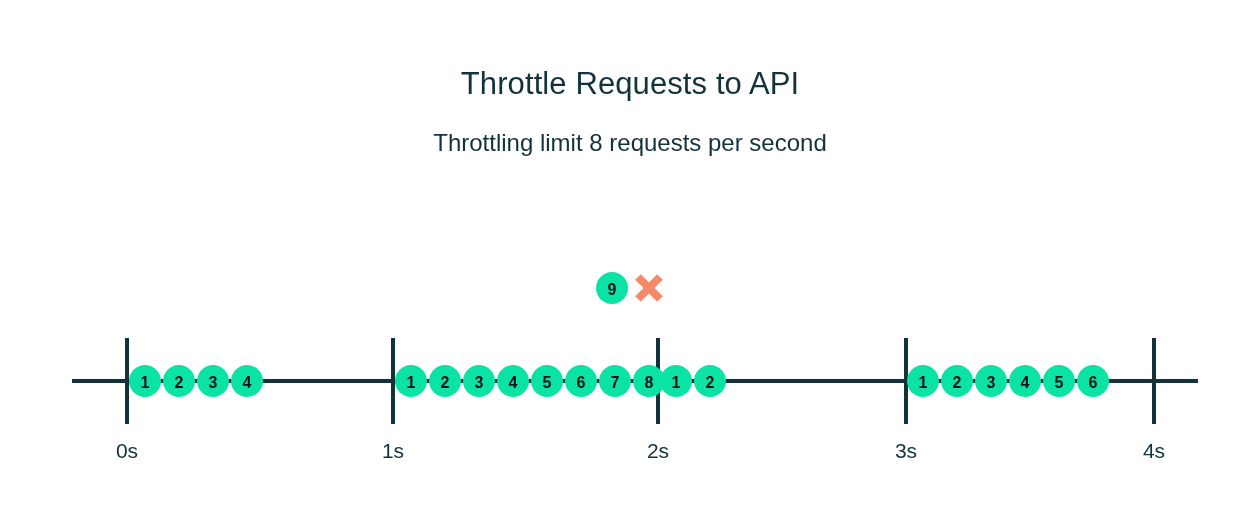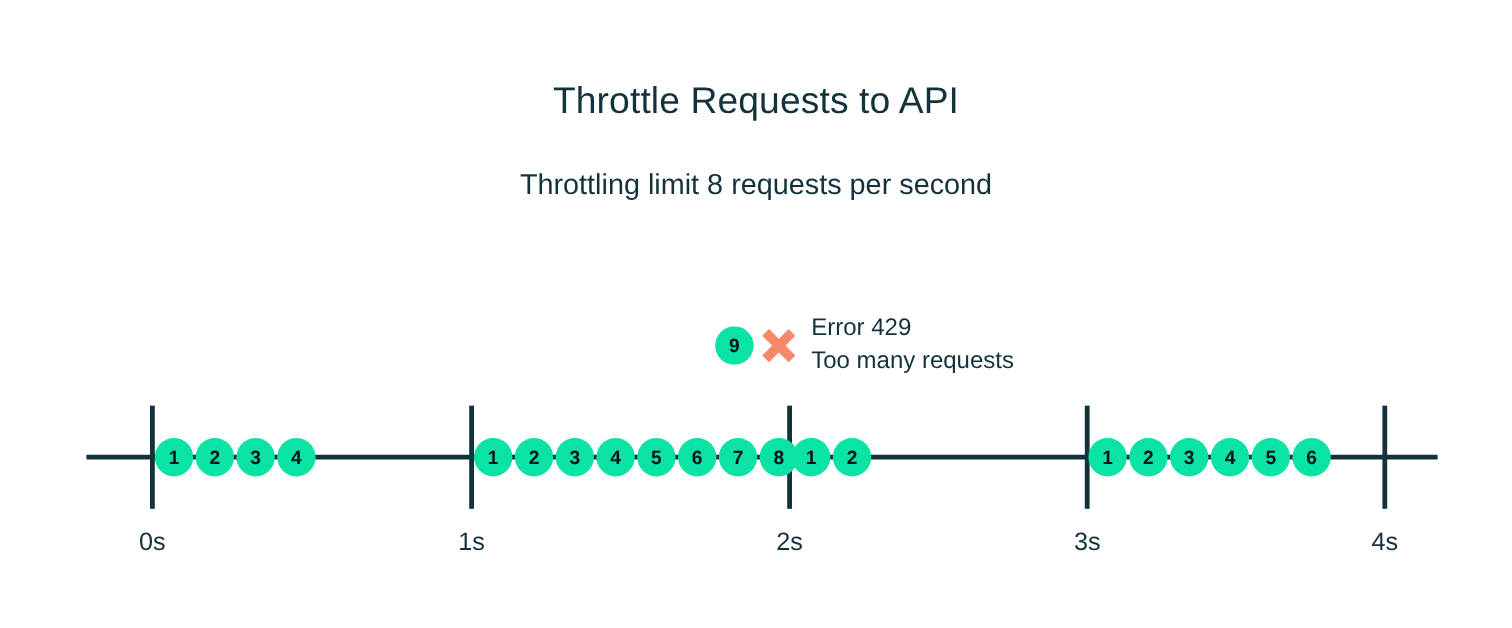--- a/index.html
+++ b/index.html
@@ -32,21 +32,20 @@
   }
   .subtitle {
     position: absolute;
     left: 0;
     right: 0;
     top: 129px;
     text-align: center;
     font-size: 24px;
     font-weight: 400;
     color: #12323c;
-    margin-top: 12px;
   }
   svg.timeline {
     position: absolute;
     left: 0;
     top: 0;
     width: 1260px;
     height: 523px;
     display: block;
   }
   .axis-line, .tick {
@@ -160,18 +159,14 @@
     <g id="rejected-group">
         <circle cx="612" cy="288" r="16" class="req-circle"></circle>
         <text x="612" y="289" class="req-label">9</text>
       </g>
     <g id="xmark-group">
         <line x1="638" y1="277" x2="660" y2="299" class="x-mark"></line>
         <line x1="660" y1="277" x2="638" y2="299" class="x-mark"></line>
       </g>
   </svg>
 
-  <div class="error-text">
-    <div>Error 429</div>
-    <div>Too many requests</div>
-  </div>
 
 </div>
 
 </body></html>

